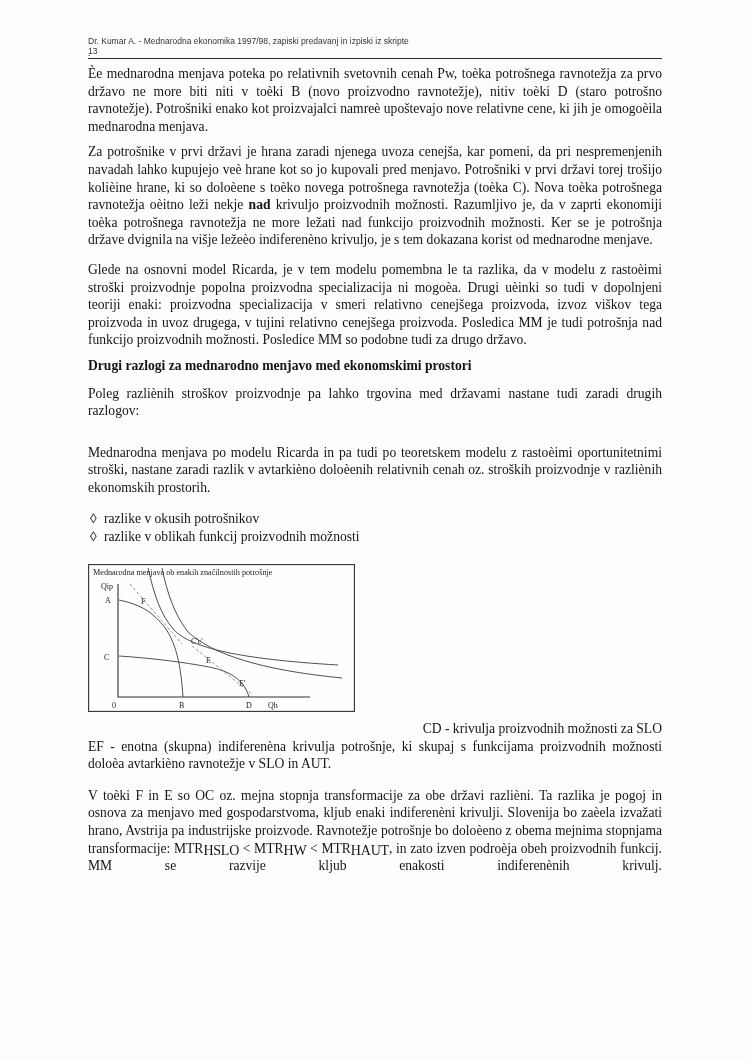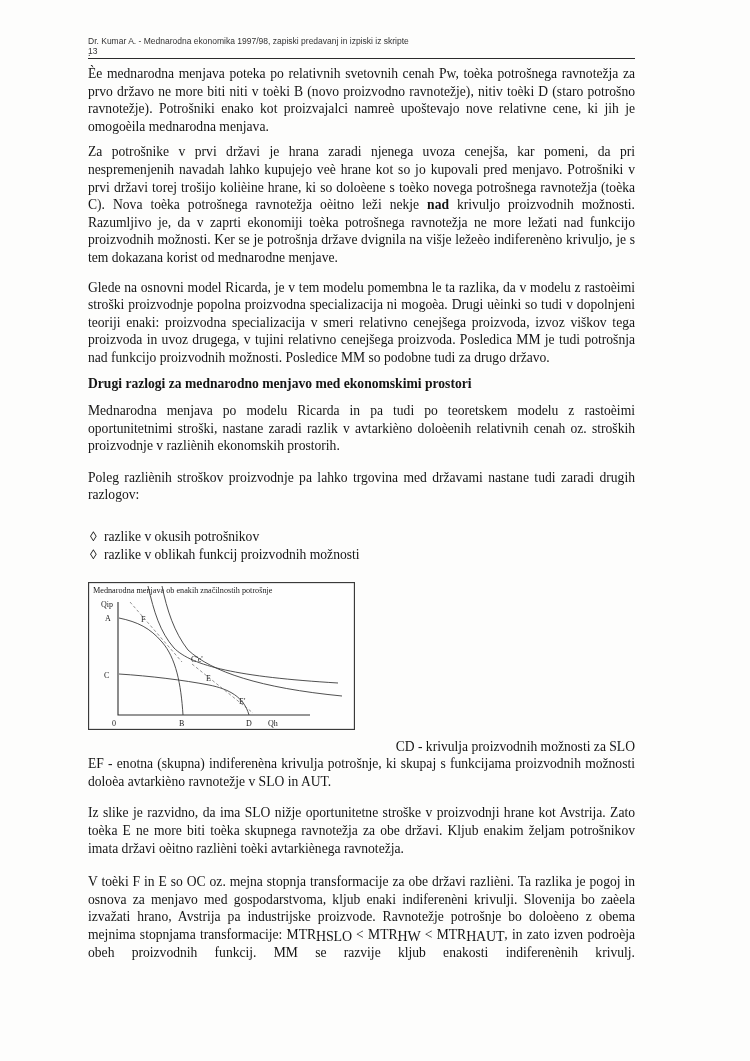--- a/index.html
+++ b/index.html
@@ -1,18 +1,18 @@
 <!DOCTYPE html>
 <html><head>
 <meta charset="utf-8">
 <style>
   html,body { margin:0; padding:0; background:#e8e8e8; }
   .page {
     width:750px; height:1061px; margin:0 auto; background:#fdfdfc;
-    box-sizing:border-box; padding:36px 115px 0 88px;
+    box-sizing:border-box; padding:36px 88px 0 88px;
     font-family:"Liberation Serif", serif; font-size:13.6px;
     line-height:17.6px; color:#151515; position:relative;
   }
   .header { position:relative; margin-bottom:6px; }
   .header-title { font-family:"Liberation Sans", sans-serif; font-size:8.5px; line-height:10px; color:#333; }
   .header-page-num { font-family:"Liberation Sans", sans-serif; font-size:8.5px; line-height:10px; color:#333; text-align:left; }
   .stray-dot { position:absolute; left:0; bottom:-3px; font-size:10px; color:#333; }
   .rule { border-bottom:1.4px solid #2b2b2b; margin-top:2px; }
   .para { margin:0 0 12px 0; text-align:justify; }
   .m8  { margin-bottom:8px; }
@@ -52,23 +52,23 @@
   </div>
 
   <p class="para m8">Èe mednarodna menjava poteka po relativnih svetovnih cenah Pw, toèka potrošnega ravnotežja za prvo državo ne more biti niti v toèki B (novo proizvodno ravnotežje), nitiv toèki D (staro potrošno ravnotežje). Potrošniki enako kot proizvajalci namreè upoštevajo nove relativne cene, ki jih je omogoèila mednarodna menjava.</p>
 
   <p class="para"><span>Za potrošnike v prvi državi je hrana zaradi njenega uvoza cenejša, kar pomeni, da pri nespremenjenih navadah lahko kupujejo veè hrane kot so jo kupovali pred menjavo. Potrošniki v prvi državi torej trošijo kolièine hrane, ki so doloèene s toèko novega potrošnega ravnotežja (toèka C). Nova toèka potrošnega ravnotežja oèitno leži nekje </span><b>nad</b><span> krivuljo proizvodnih možnosti. Razumljivo je, da v zaprti ekonomiji toèka potrošnega ravnotežja ne more ležati nad funkcijo proizvodnih možnosti. Ker se je potrošnja države dvignila na višje ležeèo indiferenèno krivuljo, je s tem dokazana korist od mednarodne menjave.</span></p>
 
   <p class="para m0">Glede na osnovni model Ricarda, je v tem modelu pomembna le ta razlika, da v modelu z rastoèimi stroški proizvodnje popolna proizvodna specializacija ni mogoèa. Drugi uèinki so tudi v dopolnjeni teoriji enaki: proizvodna specializacija v smeri relativno cenejšega proizvoda, izvoz viškov tega proizvoda in uvoz drugega, v tujini relativno cenejšega proizvoda. Posledica MM je tudi potrošnja nad funkcijo proizvodnih možnosti. Posledice MM so podobne tudi za drugo državo.</p>
 
   <p class="heading">Drugi razlogi za mednarodno menjavo med ekonomskimi prostori</p>
 
+  <p class="para m24">Poleg razliènih stroškov proizvodnje pa lahko trgovina med državami nastane tudi zaradi drugih razlogov:</p>
+
   <p class="para m14">Mednarodna menjava po modelu Ricarda in pa tudi po teoretskem modelu z rastoèimi oportunitetnimi stroški, nastane zaradi razlik v avtarkièno doloèenih relativnih cenah oz. stroških proizvodnje v razliènih ekonomskih prostorih.</p>
-
-  <p class="para m24">Poleg razliènih stroškov proizvodnje pa lahko trgovina med državami nastane tudi zaradi drugih razlogov:</p>
 
   <ul class="bullets">
     <li>
         <span class="diamond">◊</span>
         <span>razlike v okusih potrošnikov</span>
       </li>
     <li>
         <span class="diamond">◊</span>
         <span>razlike v oblikah funkcij proizvodnih možnosti</span>
       </li>
@@ -103,17 +103,16 @@
         <text class="flab" x="118" y="99">E</text>
         <text class="flab" x="151" y="122">E'</text>
         <text class="flab" x="103" y="80">C'c'</text>
       </svg>
     </div>
   </div>
 
   <p class="cap">CD - krivulja proizvodnih možnosti za SLO</p>
   <p class="cap2">EF - enotna (skupna) indiferenèna krivulja potrošnje, ki skupaj s funkcijama proizvodnih možnosti doloèa avtarkièno ravnotežje v SLO in AUT.</p>
 
-  <p class="para m16">Iz slike je razvidno, da ima SLO nižje oportunitetne stroške v proizvodnji hrane kot Avstrija. Zato toèka E ne more biti toèka skupnega ravnotežja za obe državi. Kljub enakim željam potrošnikov imata državi oèitno razlièni toèki avtarkiènega ravnotežja.</p>
 
   <p class="para last"><span>V toèki F in E so OC oz. mejna stopnja transformacije za obe državi razlièni. Ta razlika je pogoj in osnova za menjavo med gospodarstvoma, kljub enaki indiferenèni krivulji. Slovenija bo zaèela izvažati hrano, Avstrija pa industrijske proizvode. Ravnotežje potrošnje bo doloèeno z obema mejnima stopnjama transformacije: MTR</span><sub>HSLO</sub><span> &lt; MTR</span><sub>HW</sub><span> &lt; MTR</span><sub>HAUT</sub><span>, in zato izven podroèja obeh proizvodnih funkcij. MM se razvije kljub enakosti indiferenènih krivulj.</span></p>
 
 </div>
 
 </body></html>

